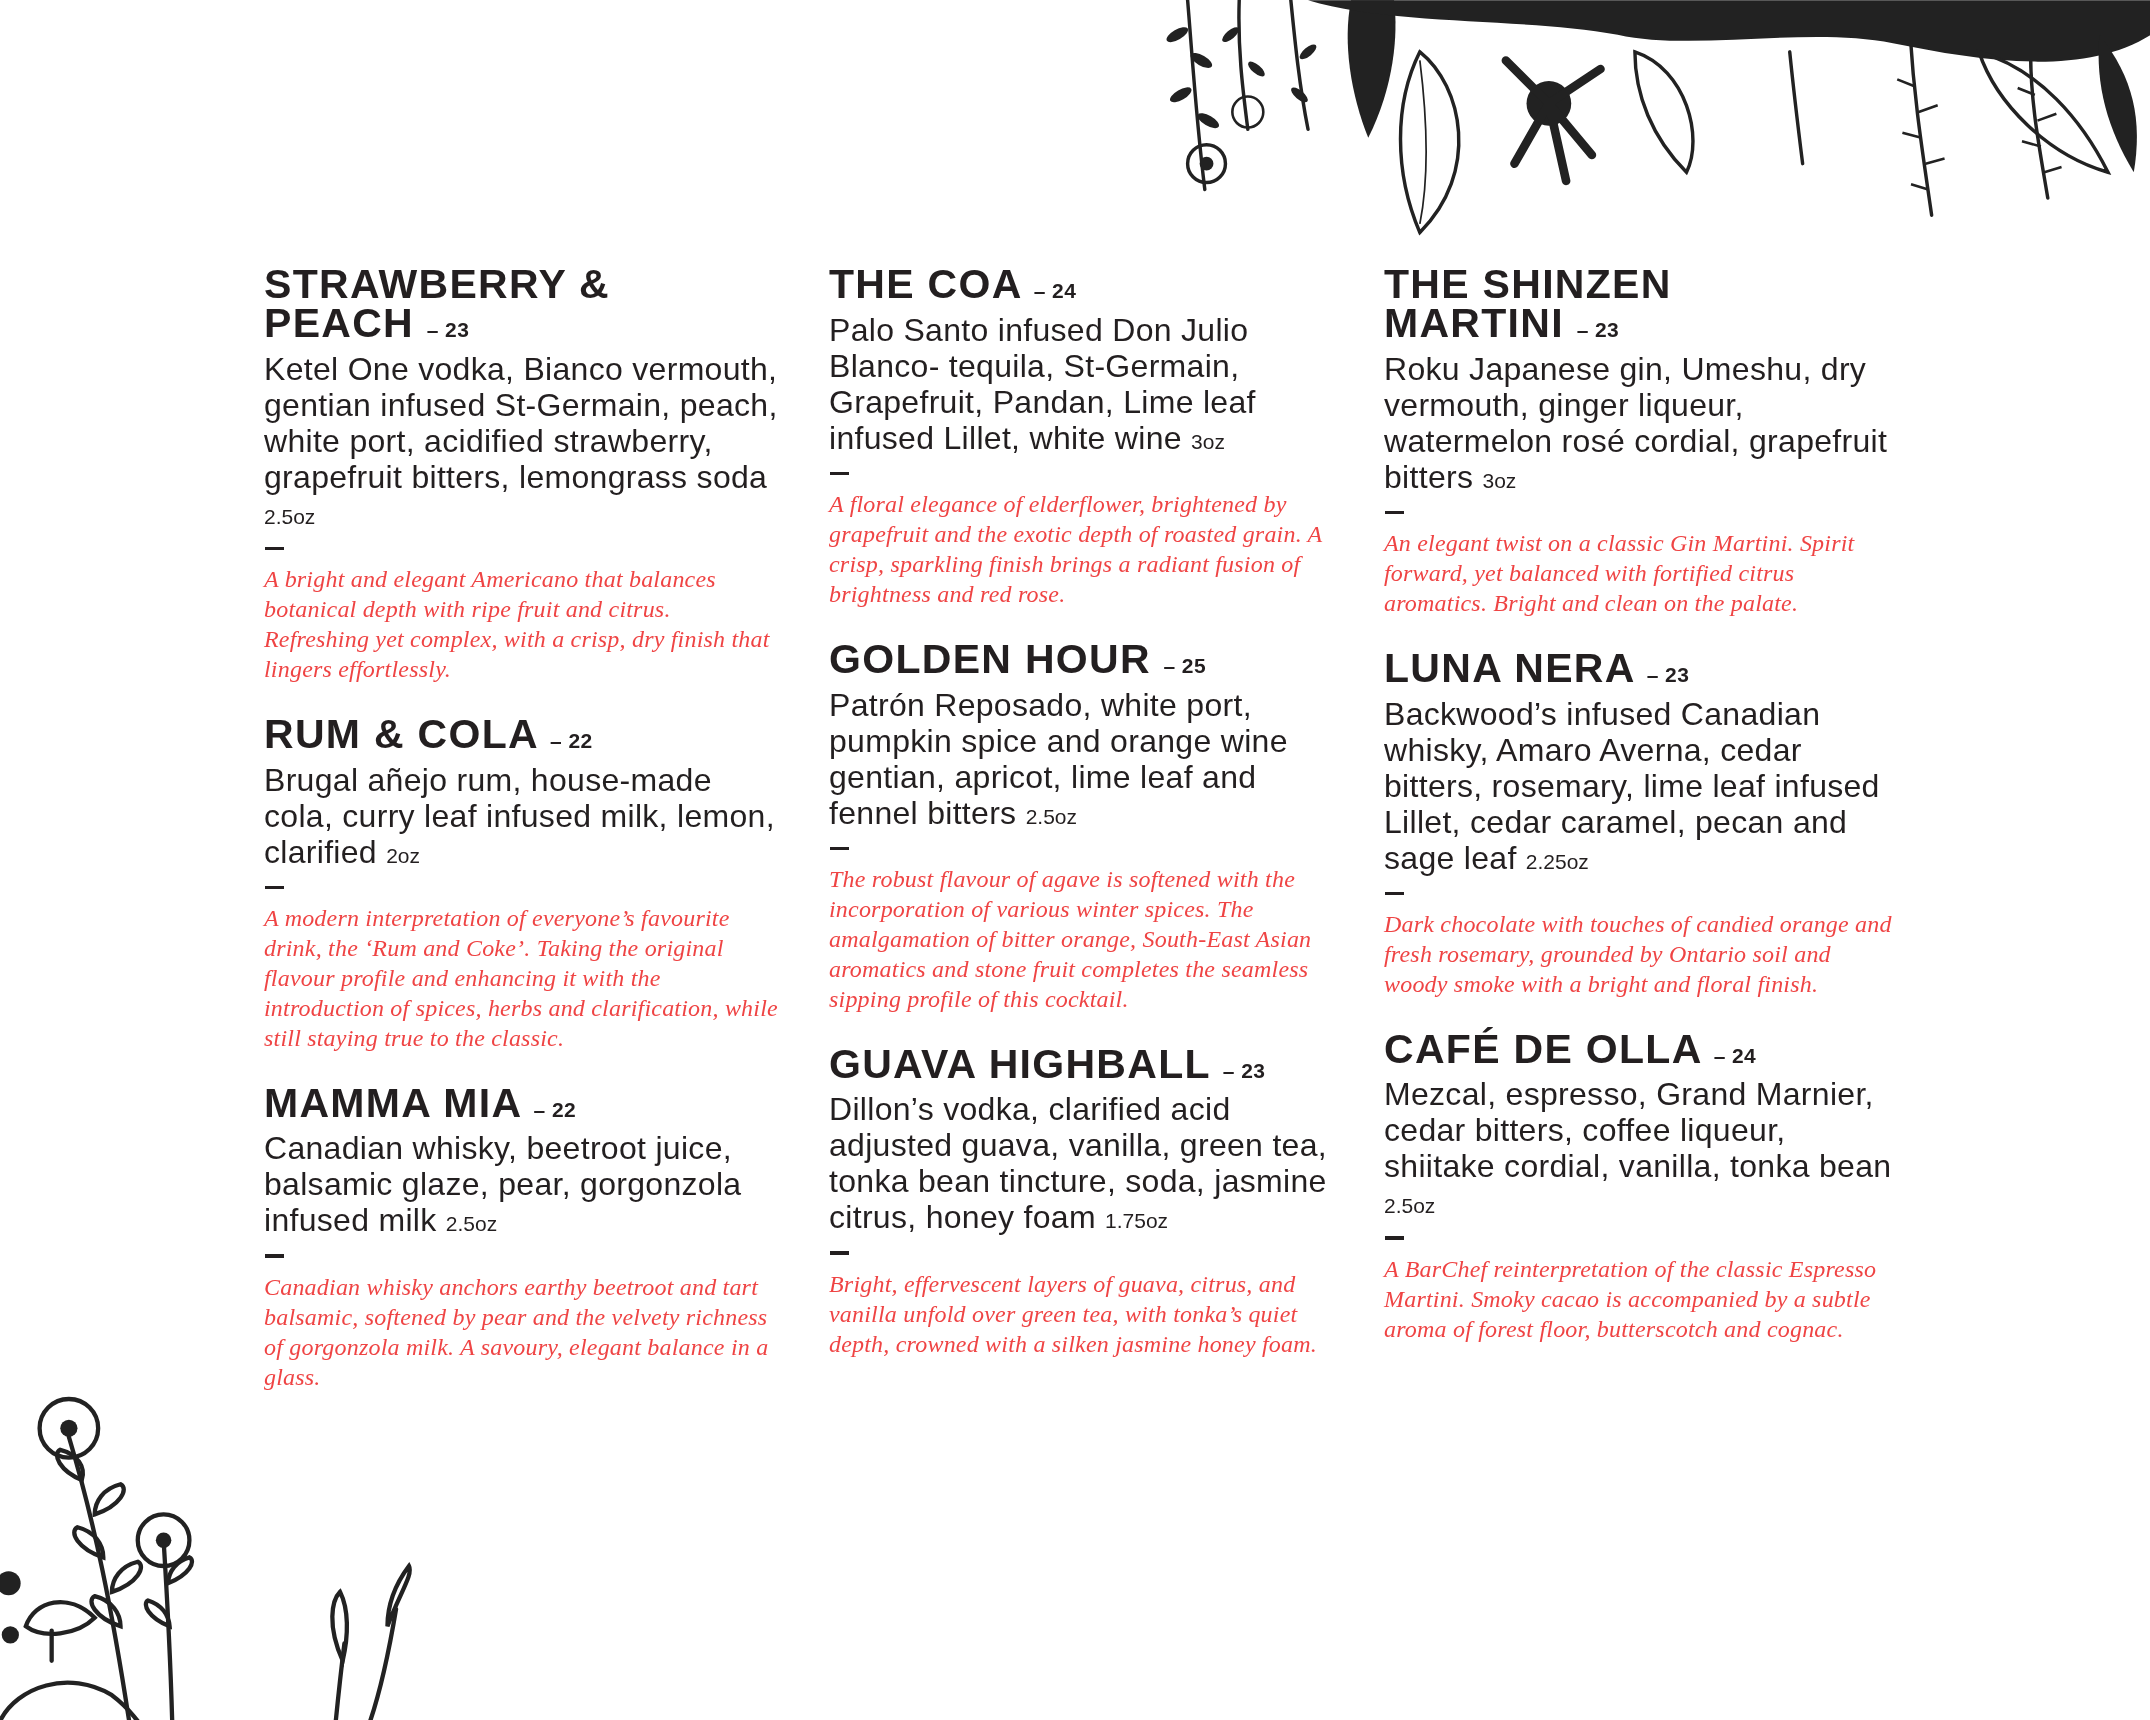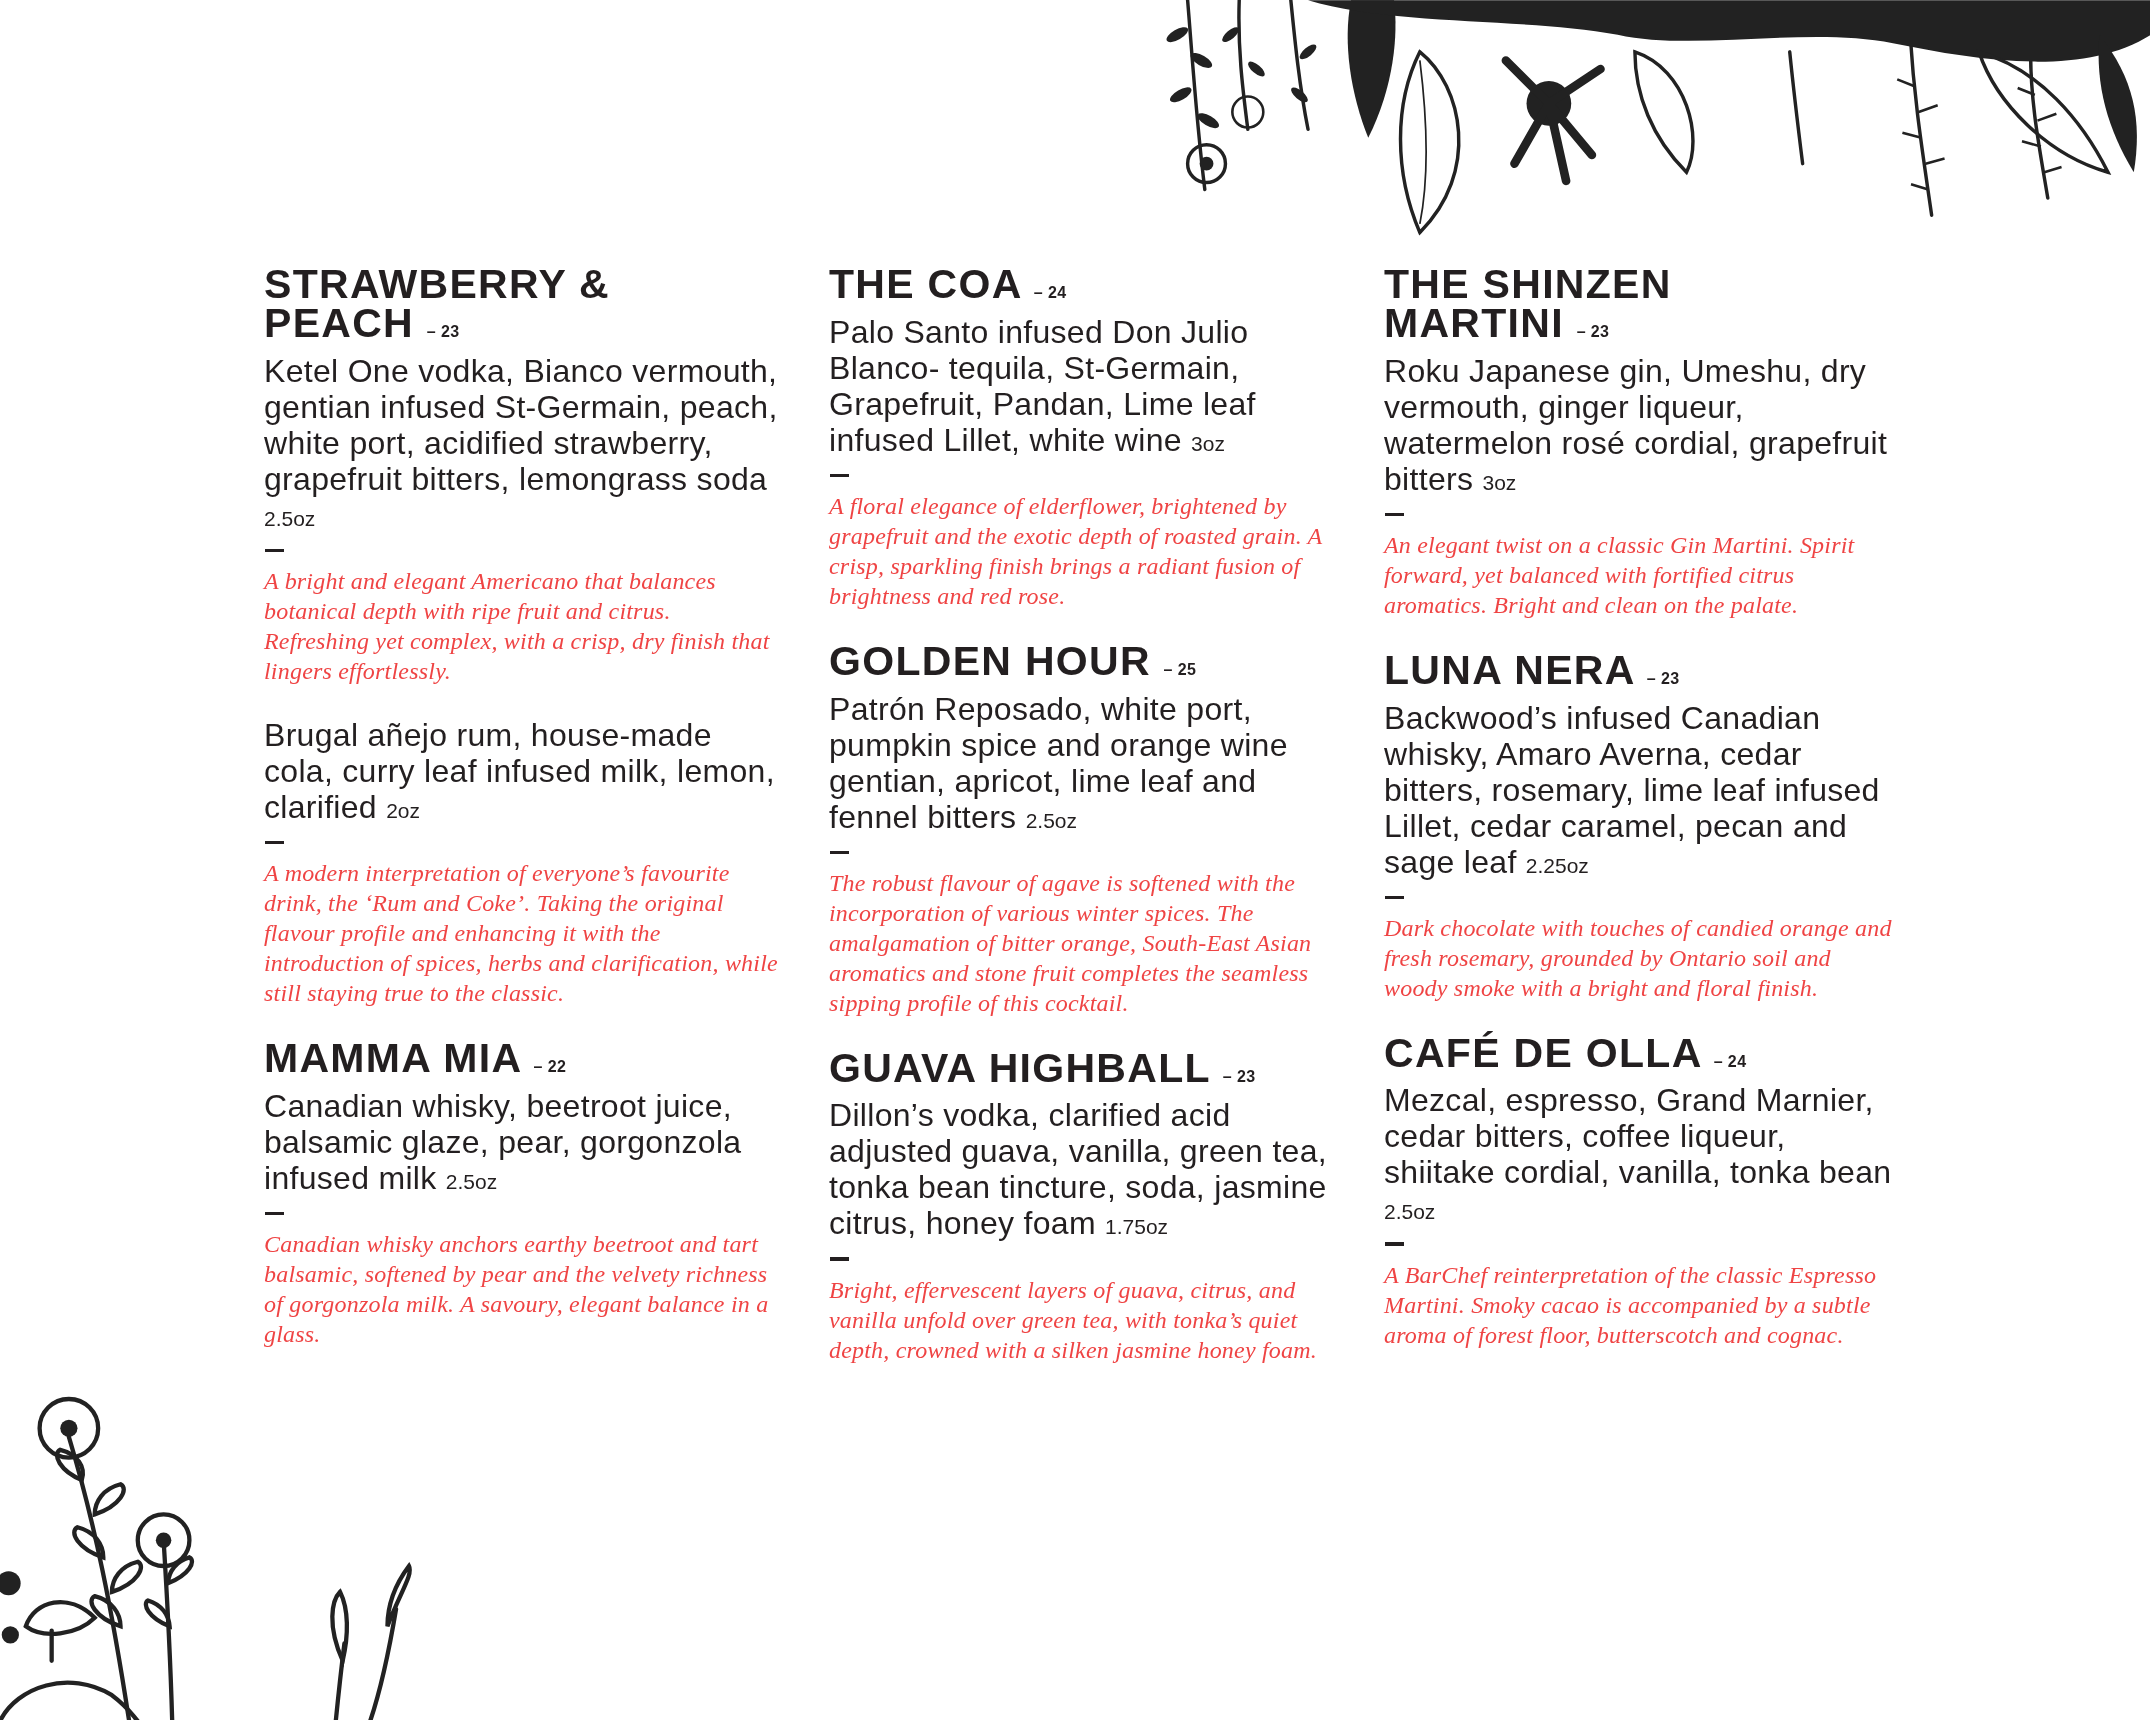--- a/index.html
+++ b/index.html
@@ -36,21 +36,21 @@
       font-weight: 700;
       font-size: 41px;
       line-height: 39px;
       letter-spacing: 1.3px;
       margin: 0;
       text-transform: uppercase;
     }
     .item-price {
       font-family: "Liberation Sans", sans-serif;
       font-weight: 700;
-      font-size: 16px;
+      font-size: 21px;
       letter-spacing: 0.4px;
       white-space: nowrap;
     }
     .item-ingredients {
       font-family: "Liberation Sans", sans-serif;
       font-size: 32px;
       line-height: 36px;
       margin: 1.7px 0 0 0;
       letter-spacing: 0.3px;
     }
@@ -185,20 +185,24 @@
       </h2>
       <p class="item-ingredients">
         <span>Ketel One vodka, Bianco vermouth, gentian infused St-Germain, peach, white port, acidified strawberry, grapefruit bitters, lemongrass soda</span>
         <span class="item-volume">2.5oz</span>
       </p>
       <div class="divider"></div>
       <p class="item-description">A bright and elegant Americano that balances botanical depth with ripe fruit and citrus. Refreshing yet complex, with a crisp, dry finish that lingers effortlessly.</p>
     </div>
 
     <div class="item">
+      <h2 class="item-title">
+        <span>RUM &amp; COLA</span>
+        <span class="item-price">– 22</span>
+      </h2>
       <p class="item-ingredients">
         <span>Brugal añejo rum, house-made cola, curry leaf infused milk, lemon, clarified</span>
         <span class="item-volume">2oz</span>
       </p>
       <div class="divider"></div>
       <p class="item-description">A modern interpretation of everyone’s favourite drink, the ‘Rum and Coke’. Taking the original flavour profile and enhancing it with the introduction of spices, herbs and clarification, while still staying true to the classic.</p>
     </div>
 
     <div class="item">
       <h2 class="item-title">

